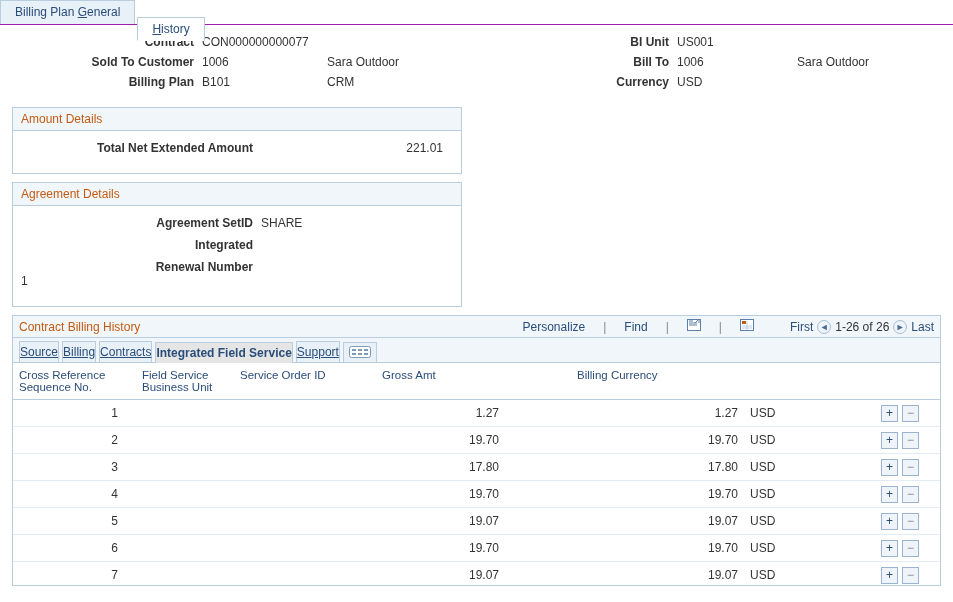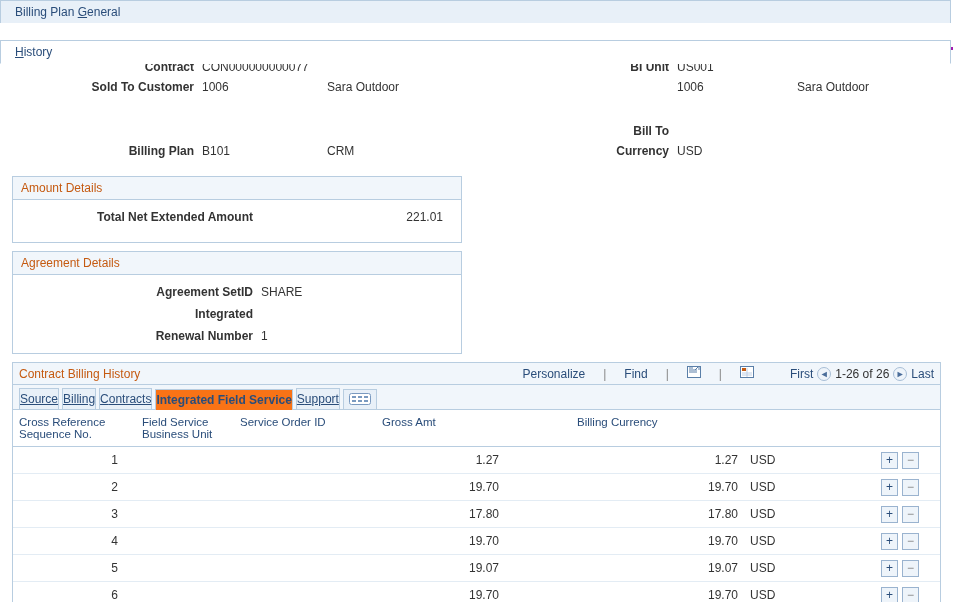--- a/index.html
+++ b/index.html
@@ -6,22 +6,21 @@
   body {
     margin: 0;
     font-family: Arial, sans-serif;
     font-size: 12px;
     color: #333;
     background: #fff;
     width: 953px;
   }
   .page-tabs {
     display: flex;
-    border-bottom: 3px solid #a21caf;
-    flex-direction: column;
+    border-bottom: 1px solid #a21caf;
   }
   .page-tab {
     padding: 4px 14px;
     background: #e8f0f8;
     border: 1px solid #b8cde0;
     border-bottom: none;
     margin-right: 2px;
     color: #2a4d7a;
     cursor: pointer;
     font-size: 12px;
@@ -90,21 +89,21 @@
     border:1px solid #b8cde0;
     border-bottom:none;
     margin-right:3px;
     background:#e8f0f8;
     color:#2a4d7a;
     cursor:pointer;
     font-size:12px;
     text-decoration:underline;
   }
   .grid-tab.active {
-    background:#f97316;
+    background:#e5e5e5;
     font-weight:bold;
     text-decoration:none;
     position:relative;
     top:1px;
   }
   .grid-tab-extra {
     border:1px solid #b8cde0;
     border-bottom:none;
     width:34px; height:20px;
     display:inline-flex; align-items:center; justify-content:center;
@@ -179,21 +178,21 @@
   </div>
   <div class="info-row">
     <div class="info-block" style="width:315px;">
       <div class="info-label" style="width:190px;">Sold To Customer</div>
       <div class="info-value">1006</div>
     </div>
     <div class="info-block" style="width:280px;">
       <div class="info-value">Sara Outdoor</div>
     </div>
     <div class="info-block" style="width:190px;">
-      <div class="info-label" style="width:70px;margin-top:44px;">Bill To</div>
+      <div class="info-label" style="width:70px;">Bill To</div>
       <div class="info-value">1006</div>
     </div>
     <div class="info-block">
       <div class="info-value">Sara Outdoor</div>
     </div>
   </div>
   <div class="info-row">
     <div class="info-block" style="width:315px;">
       <div class="info-label" style="width:190px;">Billing Plan</div>
       <div class="info-value">B101</div>
@@ -221,21 +220,21 @@
 <div class="group-box">
   <div class="group-title">Agreement Details</div>
   <div class="group-body">
     <div class="group-row">
       <div class="group-label">Agreement SetID</div>
       <div class="group-value">SHARE</div>
     </div>
     <div class="group-row">
       <div class="group-label">Integrated</div>
     </div>
-    <div class="group-row" style="margin-bottom:0;">
+    <div class="group-row" style="margin-bottom:8px;flex-direction:column;">
       <div class="group-label">Renewal Number</div>
       <div class="group-value">1</div>
     </div>
   </div>
 </div>
 
 <div class="grid-container">
   <div class="grid-header">
     <div class="grid-title">Contract Billing History</div>
     <div class="grid-actions">

